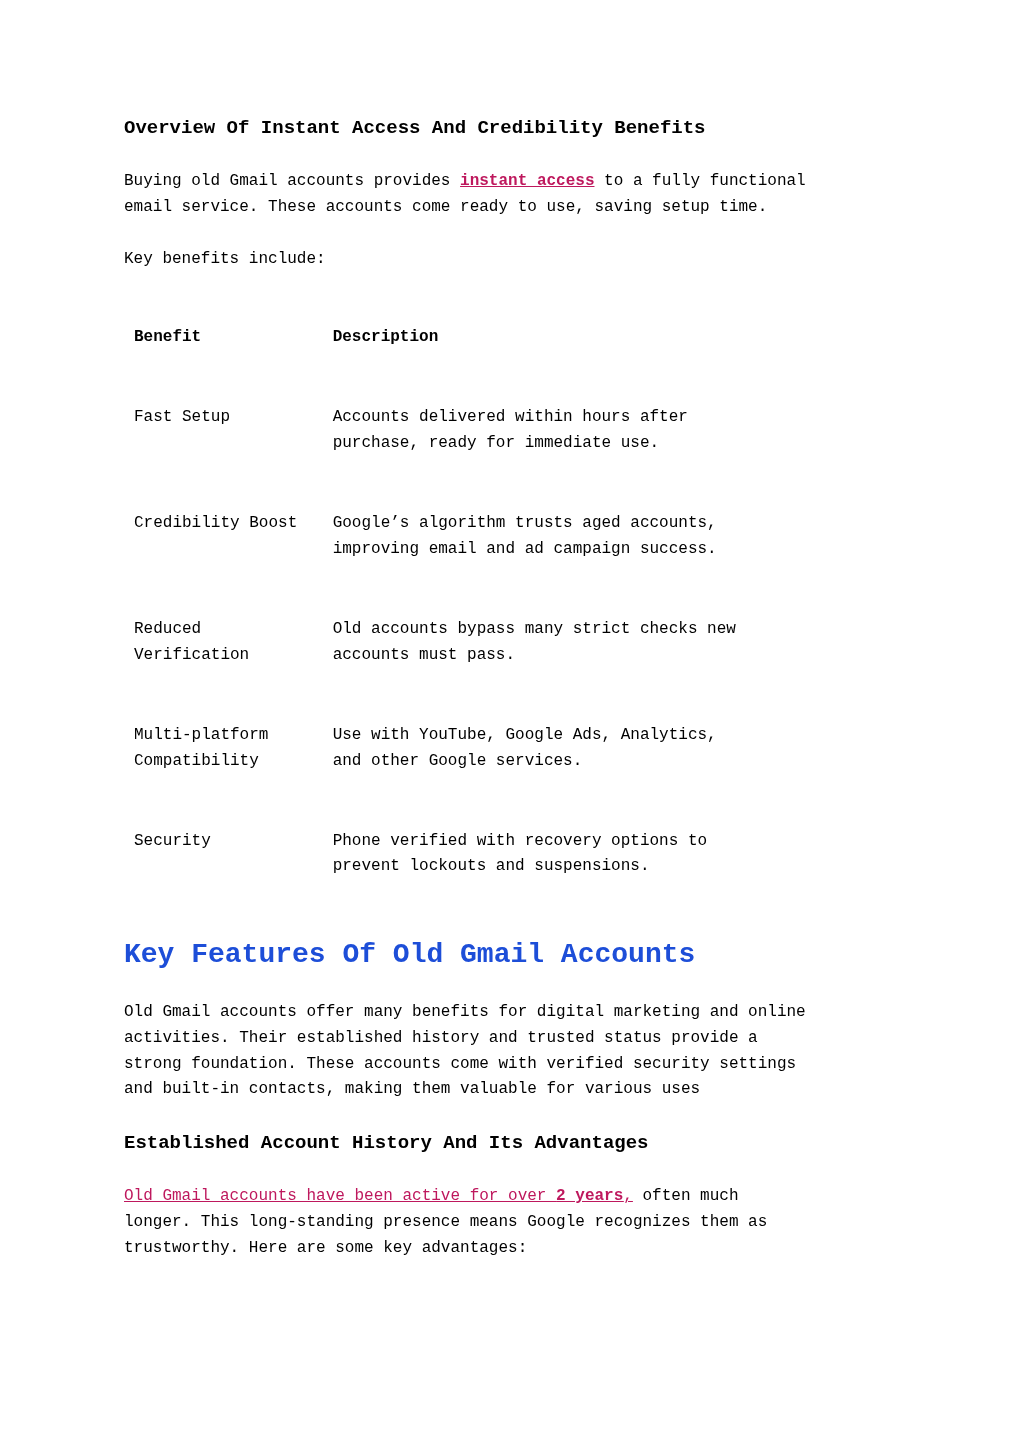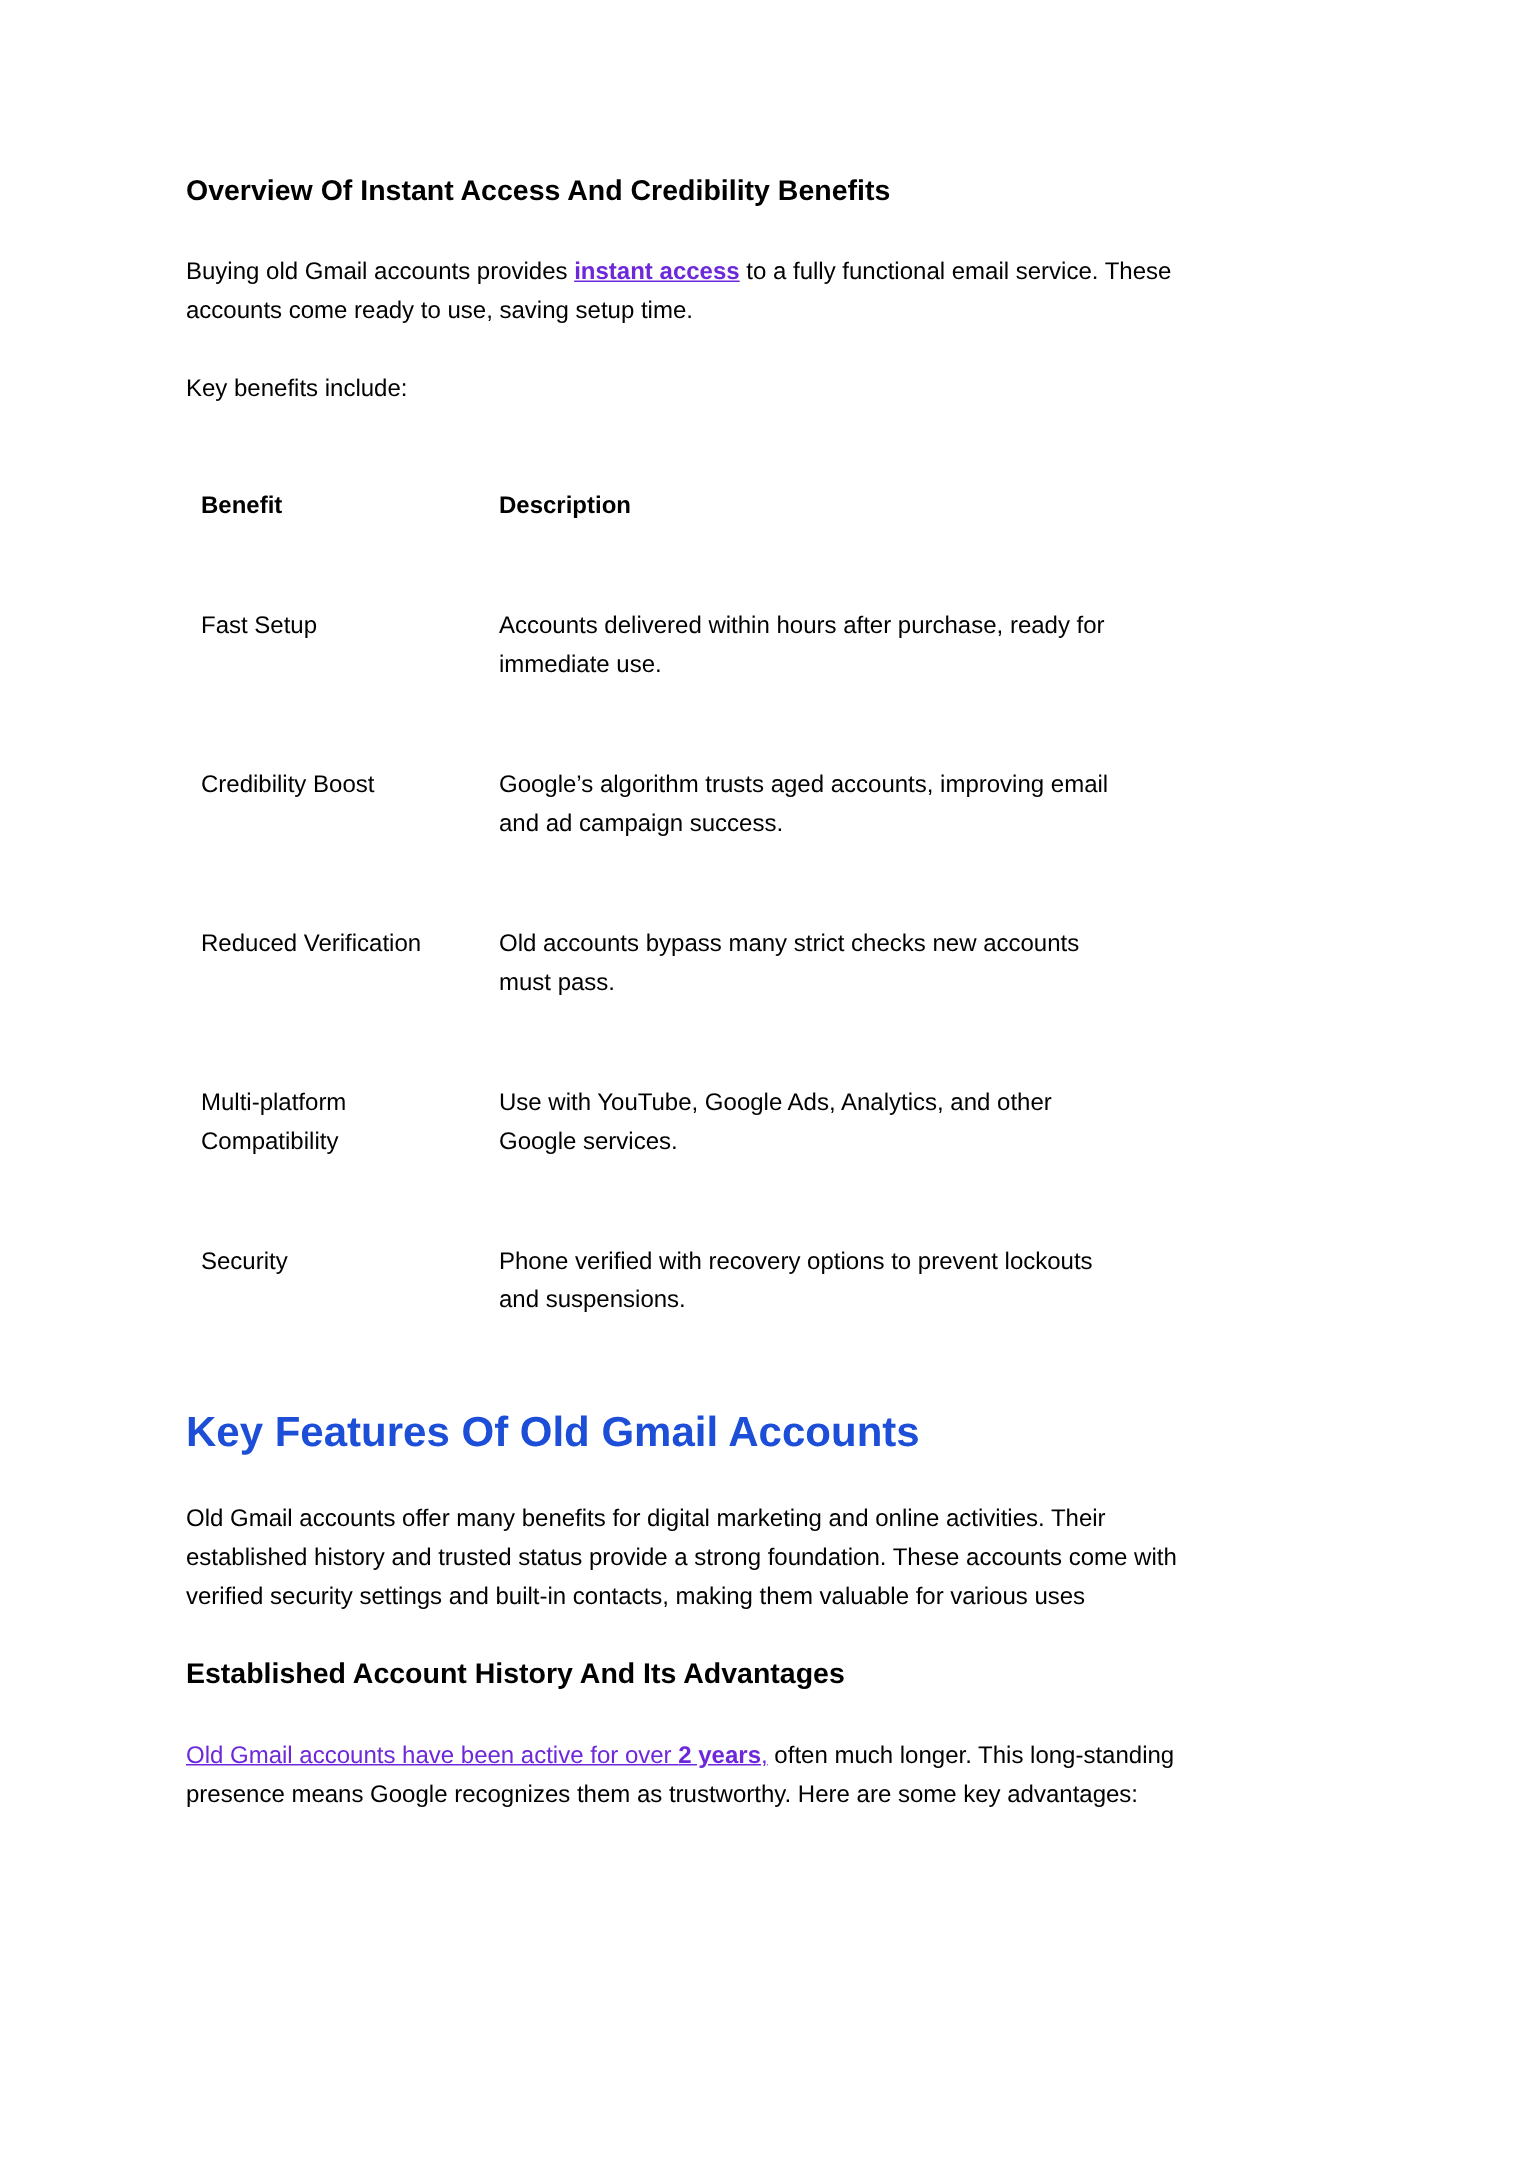--- a/index.html
+++ b/index.html
@@ -13,20 +13,21 @@
     height: 1446px;
     overflow: hidden;
     font-family: "Liberation Sans", "DejaVu Sans", sans-serif;
     color: #000000;
   }
   .page {
     width: 933px;
     height: 1446px;
     padding: 116px 124px 40px 124px;
     background: #ffffff;
+    font-family: Liberation Mono, monospace;
   }
   h3.doc-h3 {
     font-size: 19px;
     line-height: 1.3;
     font-weight: bold;
     margin: 0 0 28px 0;
     color: #000000;
   }
   h3.doc-h3.spaced-top {
     margin-top: 28px;
@@ -38,21 +39,21 @@
     margin: 30px 0 26px 0;
     color: #1d4ed8;
   }
   p.doc-p {
     font-size: 16px;
     line-height: 1.62;
     margin: 0 0 26px 0;
     color: #000000;
   }
   a.doc-link {
-    color: #6d28d9;
+    color: #be185d;
     text-decoration: underline;
     cursor: pointer;
   }
   a.doc-link.bold {
     font-weight: bold;
   }
   a.doc-link strong {
     font-weight: bold;
   }
   table.benefits-table {

